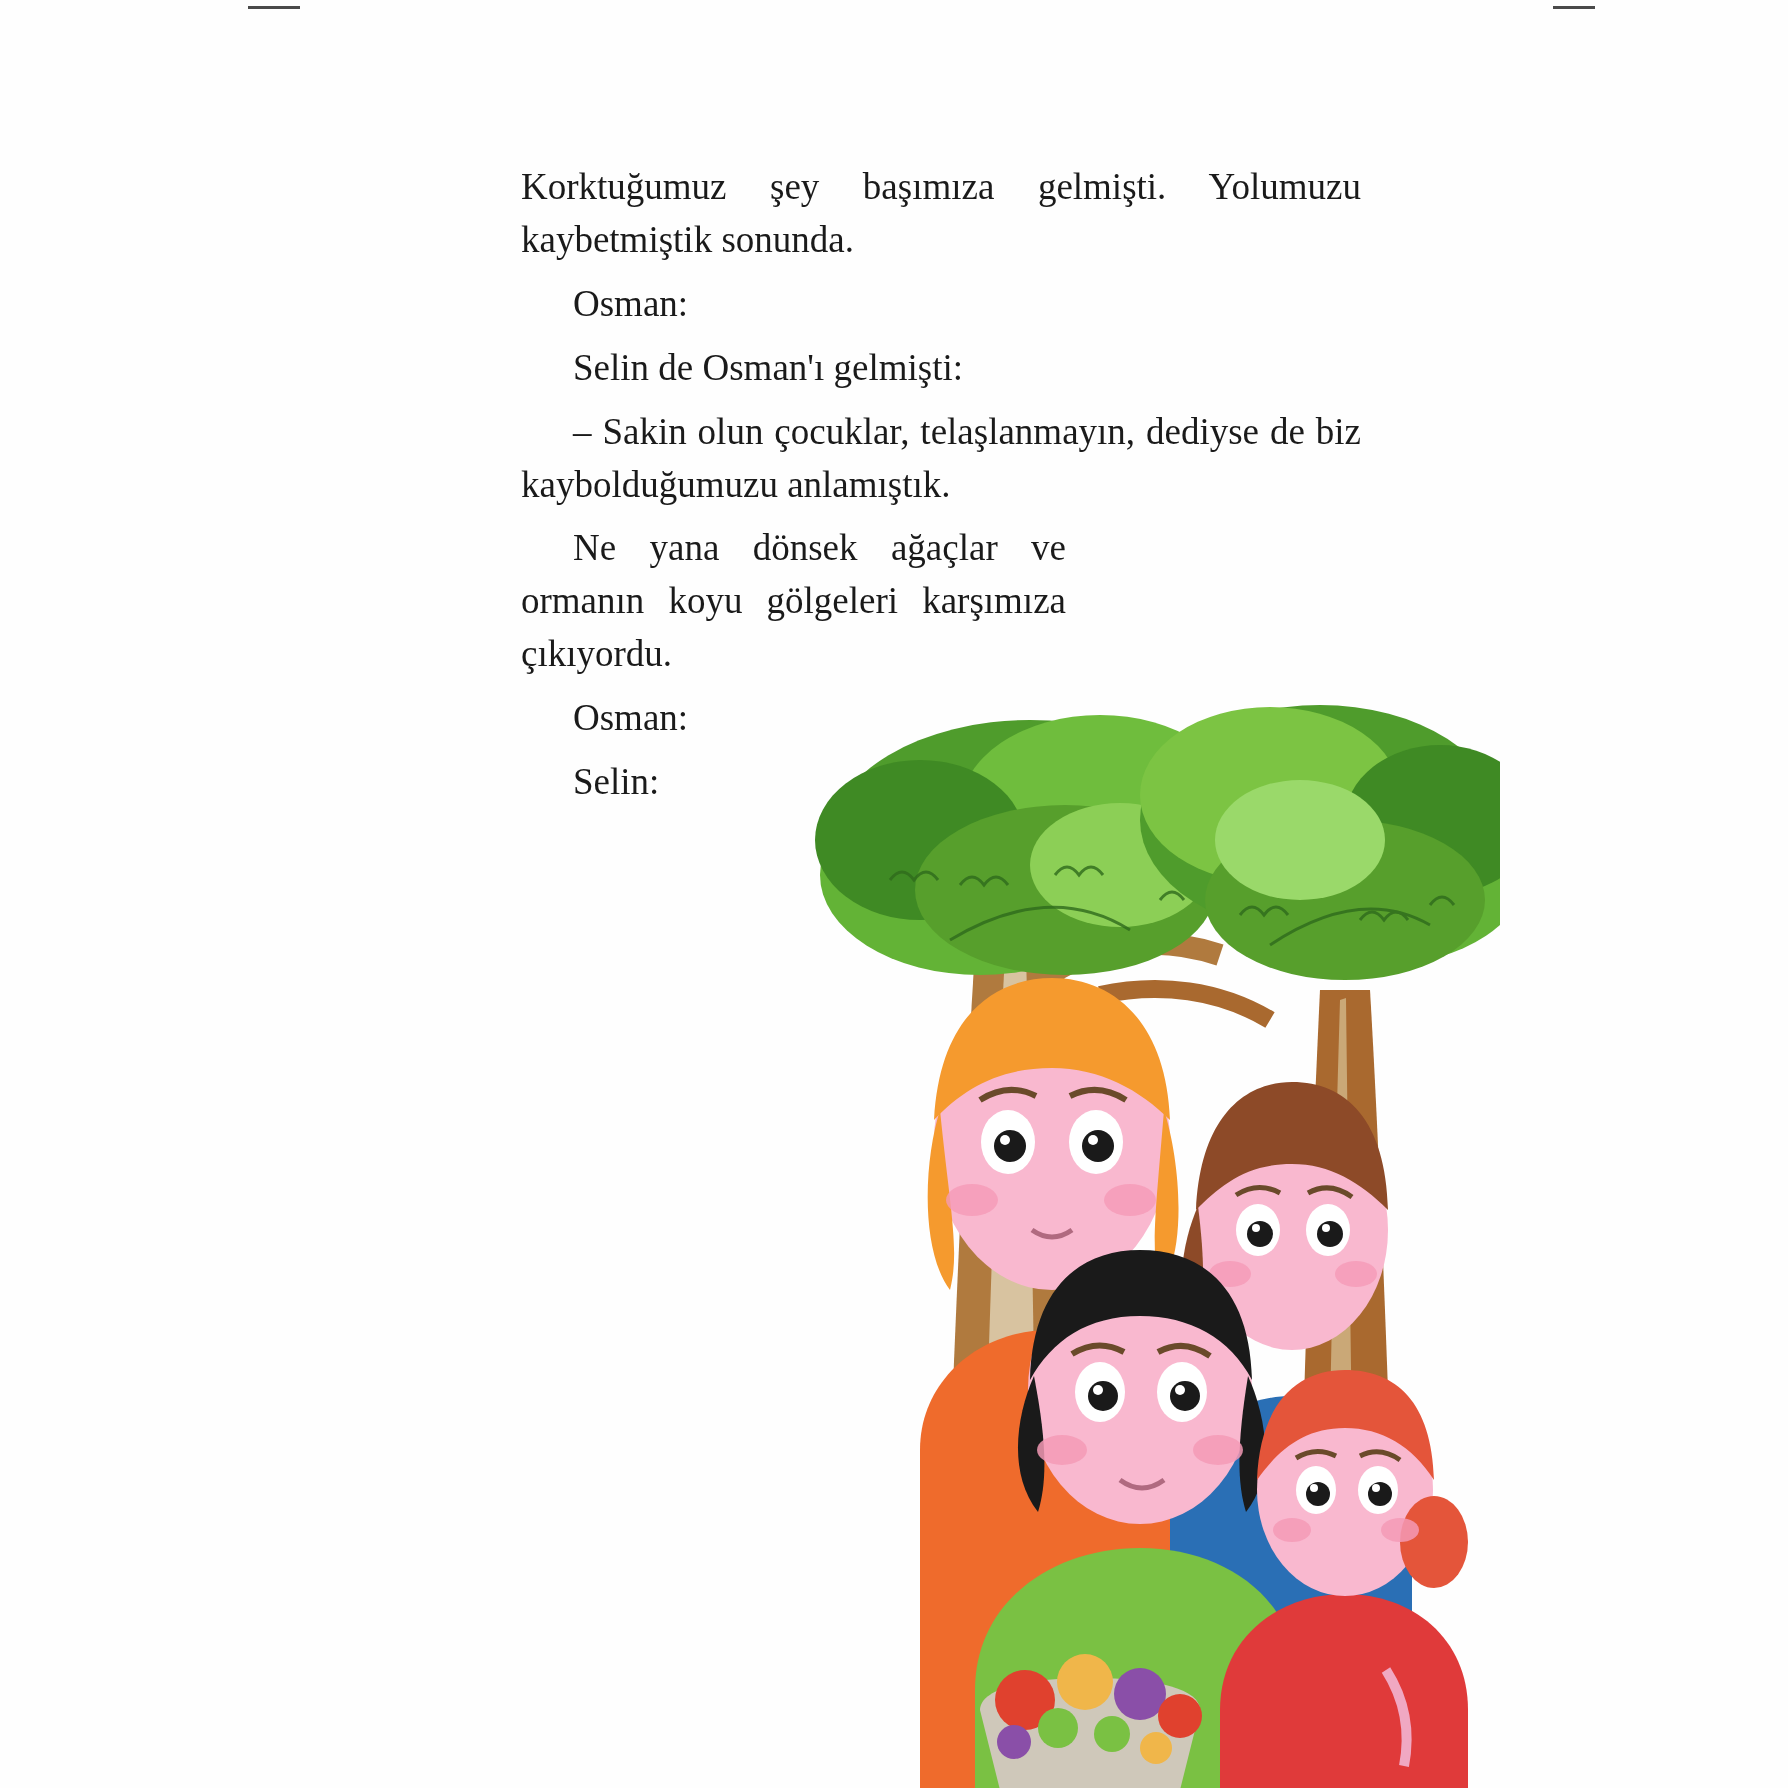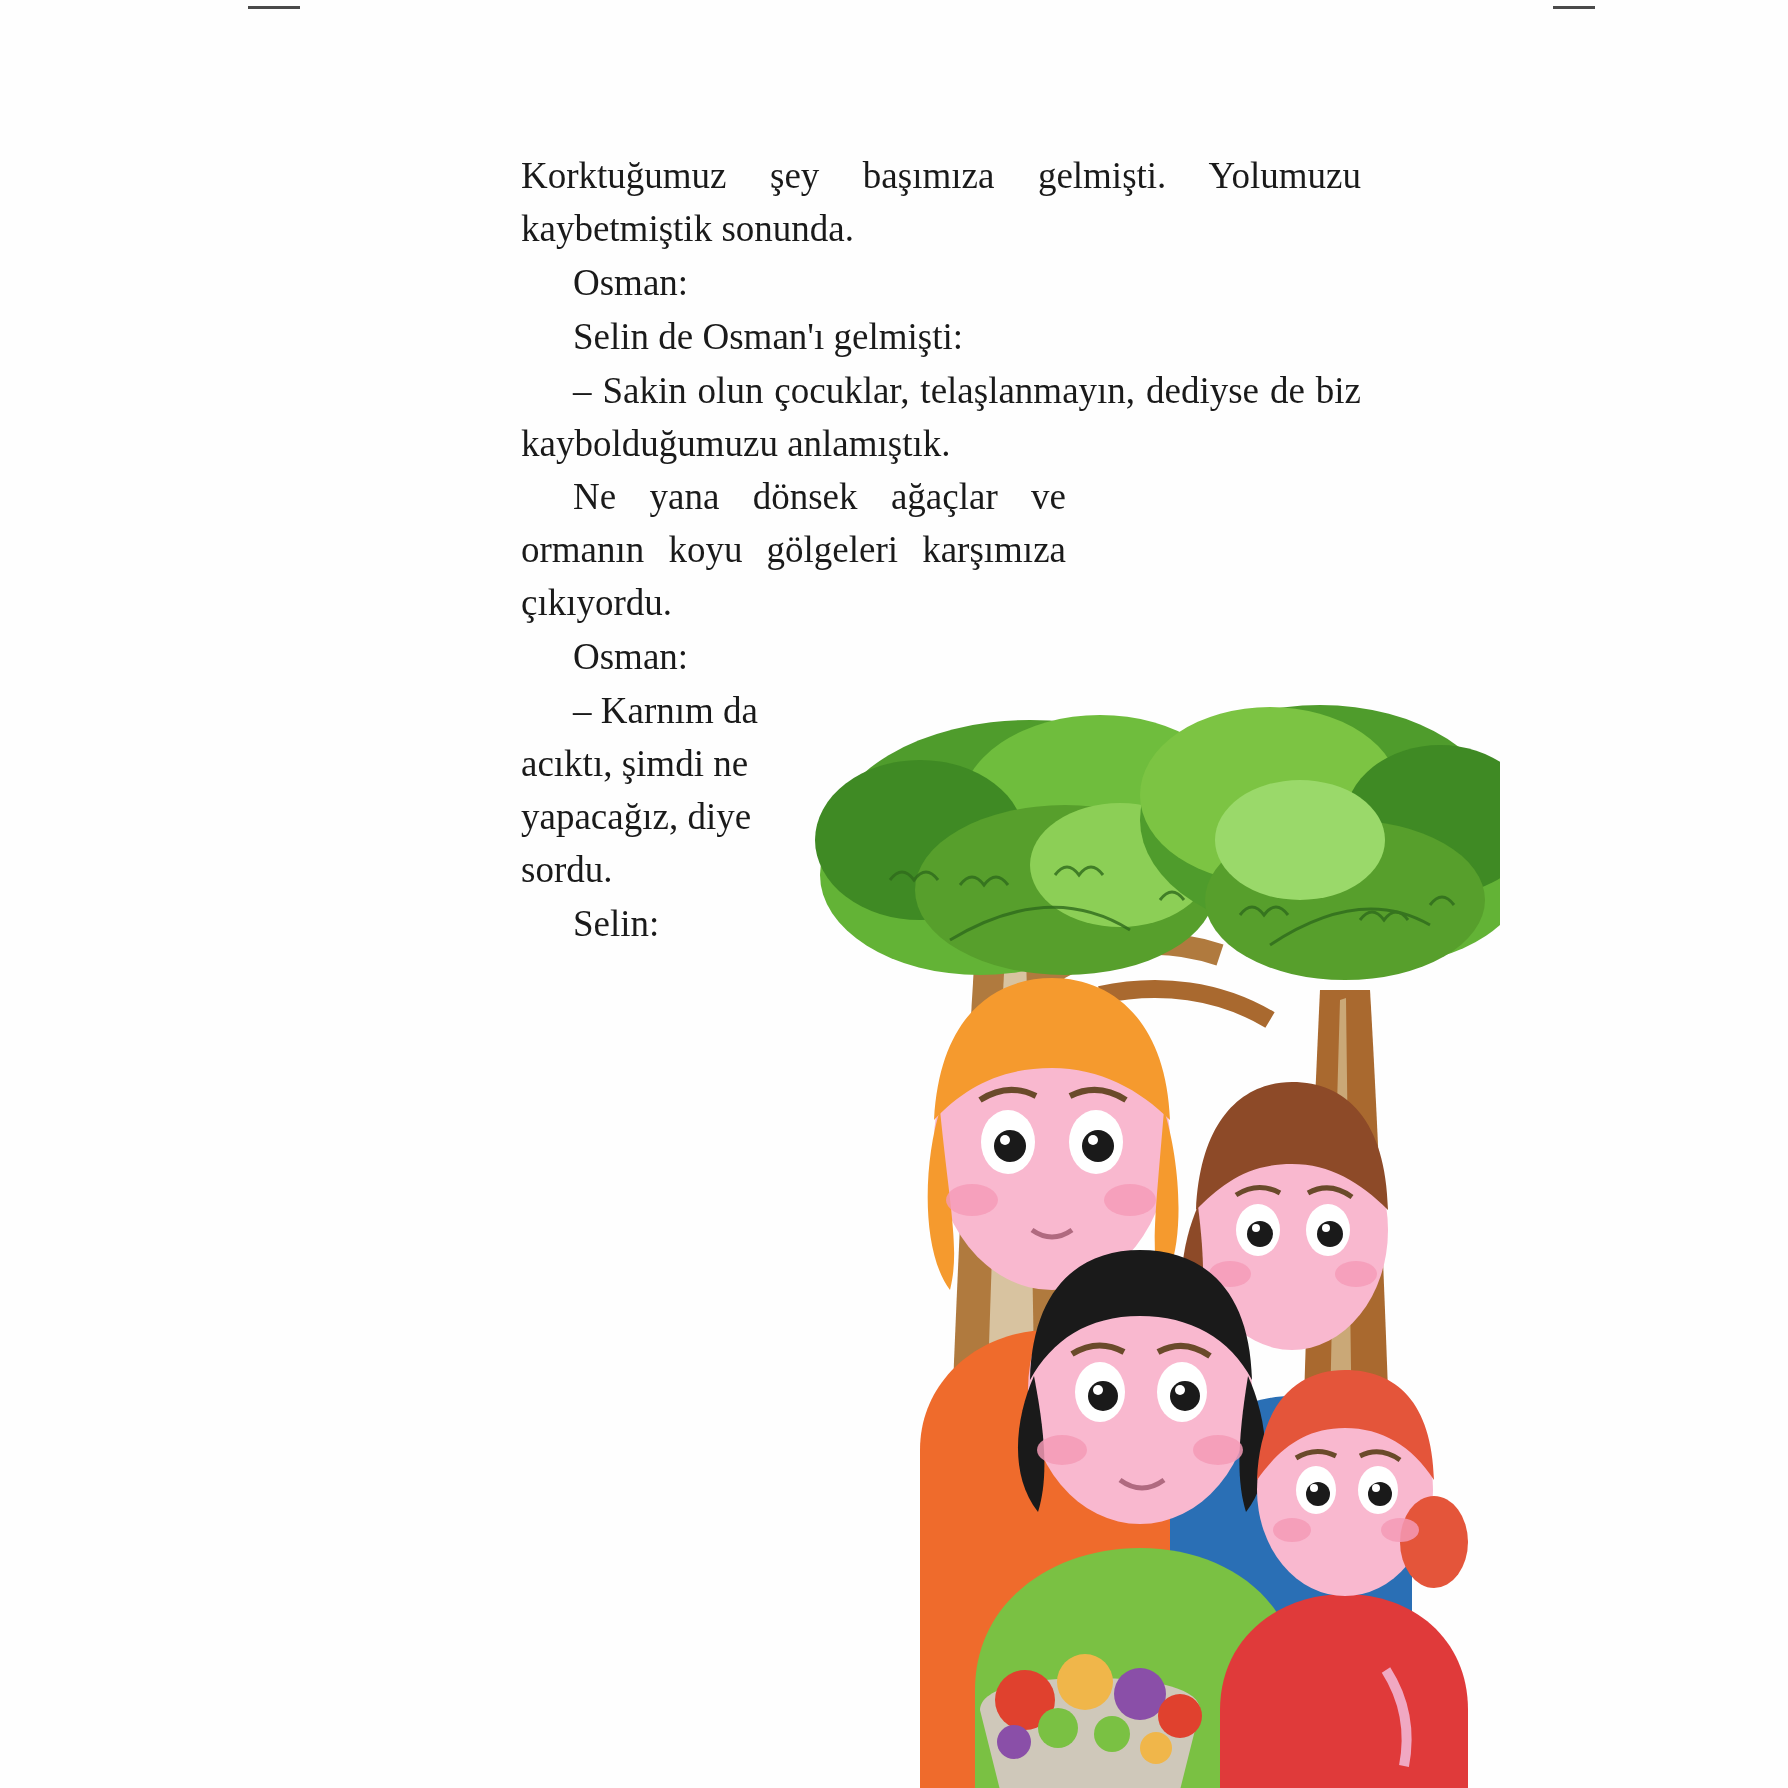--- a/index.html
+++ b/index.html
@@ -31,21 +31,21 @@
     position: absolute;
     left: 521px;
     top: 150px;
     width: 840px;
     color: #1a1a1a;
     font-size: 37px;
     line-height: 1.43;
     text-align: justify;
   }
   .text-column p {
-    margin: 0 0 1px 0;
+    margin: 11px 0 1px 0;
   }
   .p-indent { text-indent: 52px; }
 
   
   .narrow {
     width: 318px;
     text-align: left;
   }
   .narrow-just {
     width: 545px;
@@ -70,21 +70,20 @@
   <div class="crop-mark crop-left"></div>
   <div class="crop-mark crop-right"></div>
 
   <div class="text-column">
     <p>Korktuğumuz şey başımıza gelmişti. Yolumuzu kaybetmiştik sonunda.</p>
     <p class="p-indent">Osman:</p>
     <p class="p-indent">Selin de Osman'ı gelmişti:</p>
     <p class="p-indent">– Sakin olun çocuklar, telaşlanmayın, dediyse de biz kaybolduğumuzu anlamıştık.</p>
     <p class="p-indent narrow-just">Ne yana dönsek ağaçlar ve ormanın  koyu gölgeleri karşımıza çıkıyordu.</p>
     <p class="p-indent narrow">Osman:</p>
-    <p class="p-indent narrow">– Karnım da acıktı, şimdi ne yapacağız, diye sordu.</p>
     <p class="p-indent narrow">Selin:</p>
   </div>
 
   <div class="illustration">
     <svg viewBox="0 0 700 1100" width="700" height="1100" xmlns="http://www.w3.org/2000/svg">
 
       <path d="M175 260 C165 420 150 700 140 1100 L305 1100 C290 760 275 430 262 255 Z" fill="#b07a3e"></path>
       <path d="M205 265 C196 430 185 720 178 1100 L240 1100 C236 760 230 430 226 262 Z" fill="#d8c3a0"></path>
       <path d="M520 300 C512 470 500 760 495 1100 L600 1100 C592 770 580 470 570 300 Z" fill="#a9692f"></path>
       <path d="M540 310 C535 480 528 770 524 1100 L556 1100 C553 780 548 480 546 308 Z" fill="#caa877"></path>

